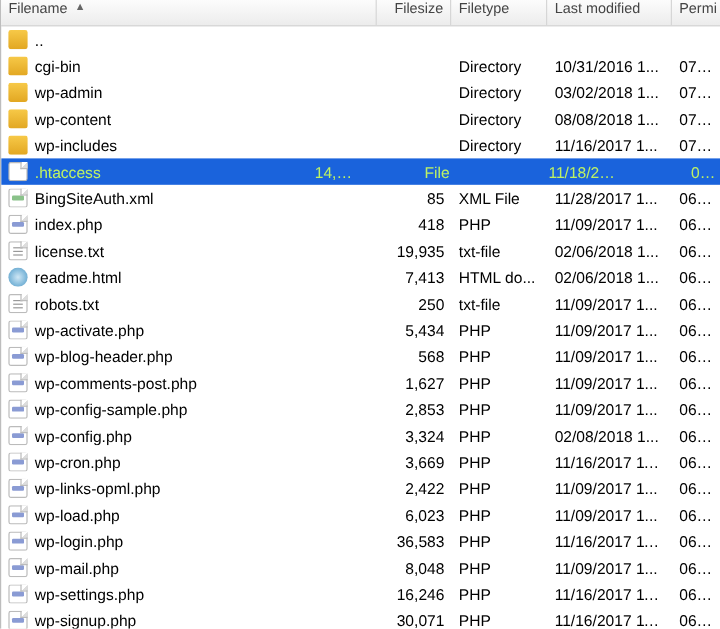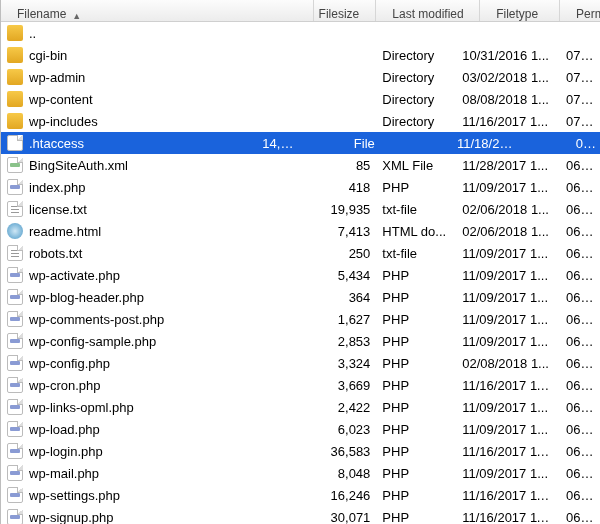--- a/index.html
+++ b/index.html
@@ -23,22 +23,22 @@
     display: flex;
     align-items: stretch;
     height: 22px;
     background: linear-gradient(#fcfcfc, #ececec);
     border-bottom: 1px solid #cfcfcf;
     font-size: 12px;
     color: #444;
   }
   .header .col {
     display: flex;
-    align-items: flex-end;
-    padding: 0 16px;
+    align-items: flex-start;
+    padding: 0 6px;
     border-right: 1px solid #d6d6d6;
     overflow: hidden;
     white-space: nowrap;
   }
   .header .col:last-child { border-right: none; }
   .col-name  { width: 314px; padding-left: 10px; position: relative; }
   .col-size  { width: 62px; justify-content: flex-end; }
   .col-type  { width: 80px; }
   .col-date  { width: 104px; }
   .col-perm  { width: 40px; }
@@ -53,21 +53,21 @@
   }
   .row {
     display: flex;
     height: 22px;
     align-items: center;
     font-size: 13px;
     color: #000;
   }
   .row.selected {
     background: #1a63dc;
-    color: #ffffff;
+    color: #bef264;
     gap: 47px;
   }
   .row .cell {
     padding: 0 6px;
     overflow: hidden;
     white-space: nowrap;
     text-overflow: ellipsis;
   }
   .cell-name  { width: 314px; display: flex; align-items: center; padding-left: 6px; gap: 6px; }
   .cell-size  { width: 62px; text-align: right; }
@@ -146,25 +146,25 @@
 <div class="pane">
 
   <div class="header">
     <div class="col col-name">
       <span>Filename</span>
       <span class="sort-ind">▲</span>
     </div>
     <div class="col col-size">
       <span>Filesize</span>
     </div>
+    <div class="col col-type">
+      <span>Filetype</span>
+    </div>
     <div class="col col-date">
       <span>Last modified</span>
-    </div>
-    <div class="col col-type">
-      <span>Filetype</span>
     </div>
     <div class="col col-perm">
       <span>Permi</span>
     </div>
   </div>
 
   <div class="rows" id="rows">
       <div class="row">
         <div class="cell cell-name">
           <span class="icon ic-folder"></span>
@@ -283,21 +283,21 @@
         <div class="cell cell-size">5,434</div>
         <div class="cell cell-type">PHP</div>
         <div class="cell cell-date">11/09/2017 1...</div>
         <div class="cell cell-perm">0644</div>
       </div>
       <div class="row">
         <div class="cell cell-name">
           <span class="icon ic-file ic-php"></span>
           <span>wp-blog-header.php</span>
         </div>
-        <div class="cell cell-size">364</div>
+        <div class="cell cell-size">568</div>
         <div class="cell cell-type">PHP</div>
         <div class="cell cell-date">11/09/2017 1...</div>
         <div class="cell cell-perm">0644</div>
       </div>
       <div class="row">
         <div class="cell cell-name">
           <span class="icon ic-file ic-php"></span>
           <span>wp-comments-post.php</span>
         </div>
         <div class="cell cell-size">1,627</div>

